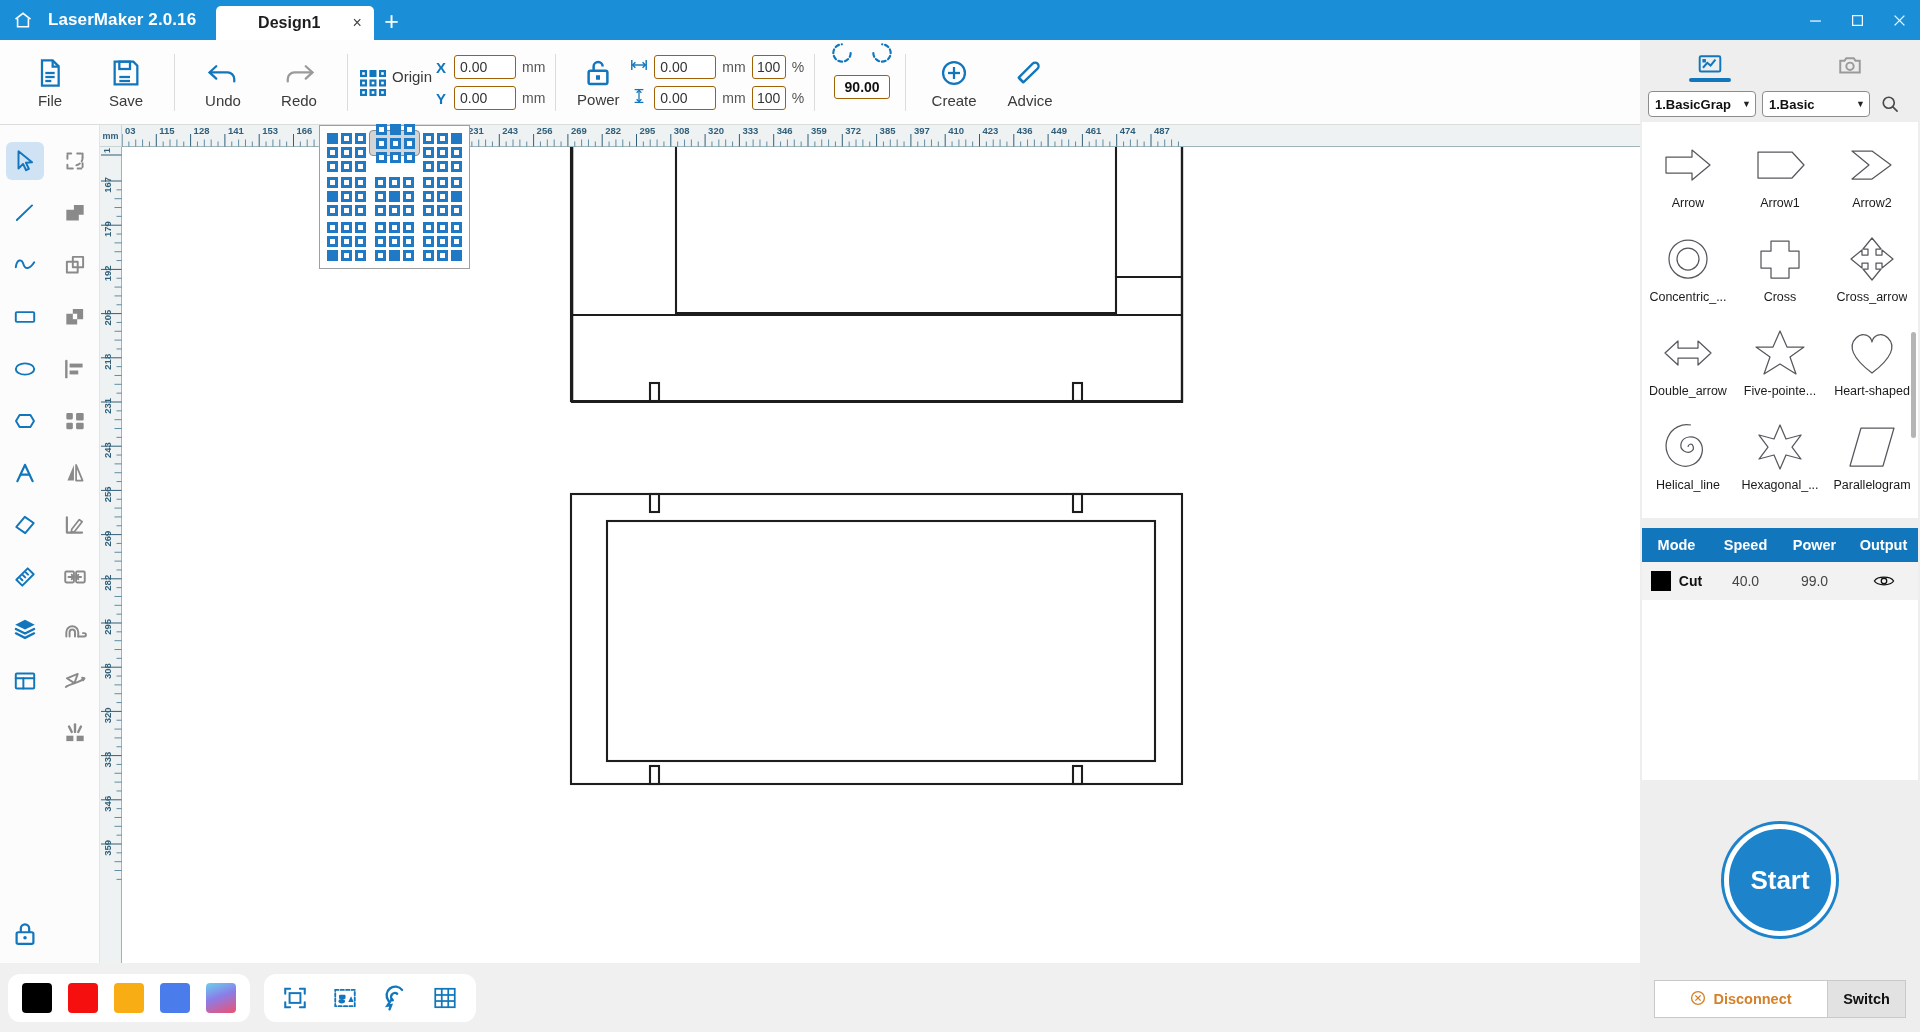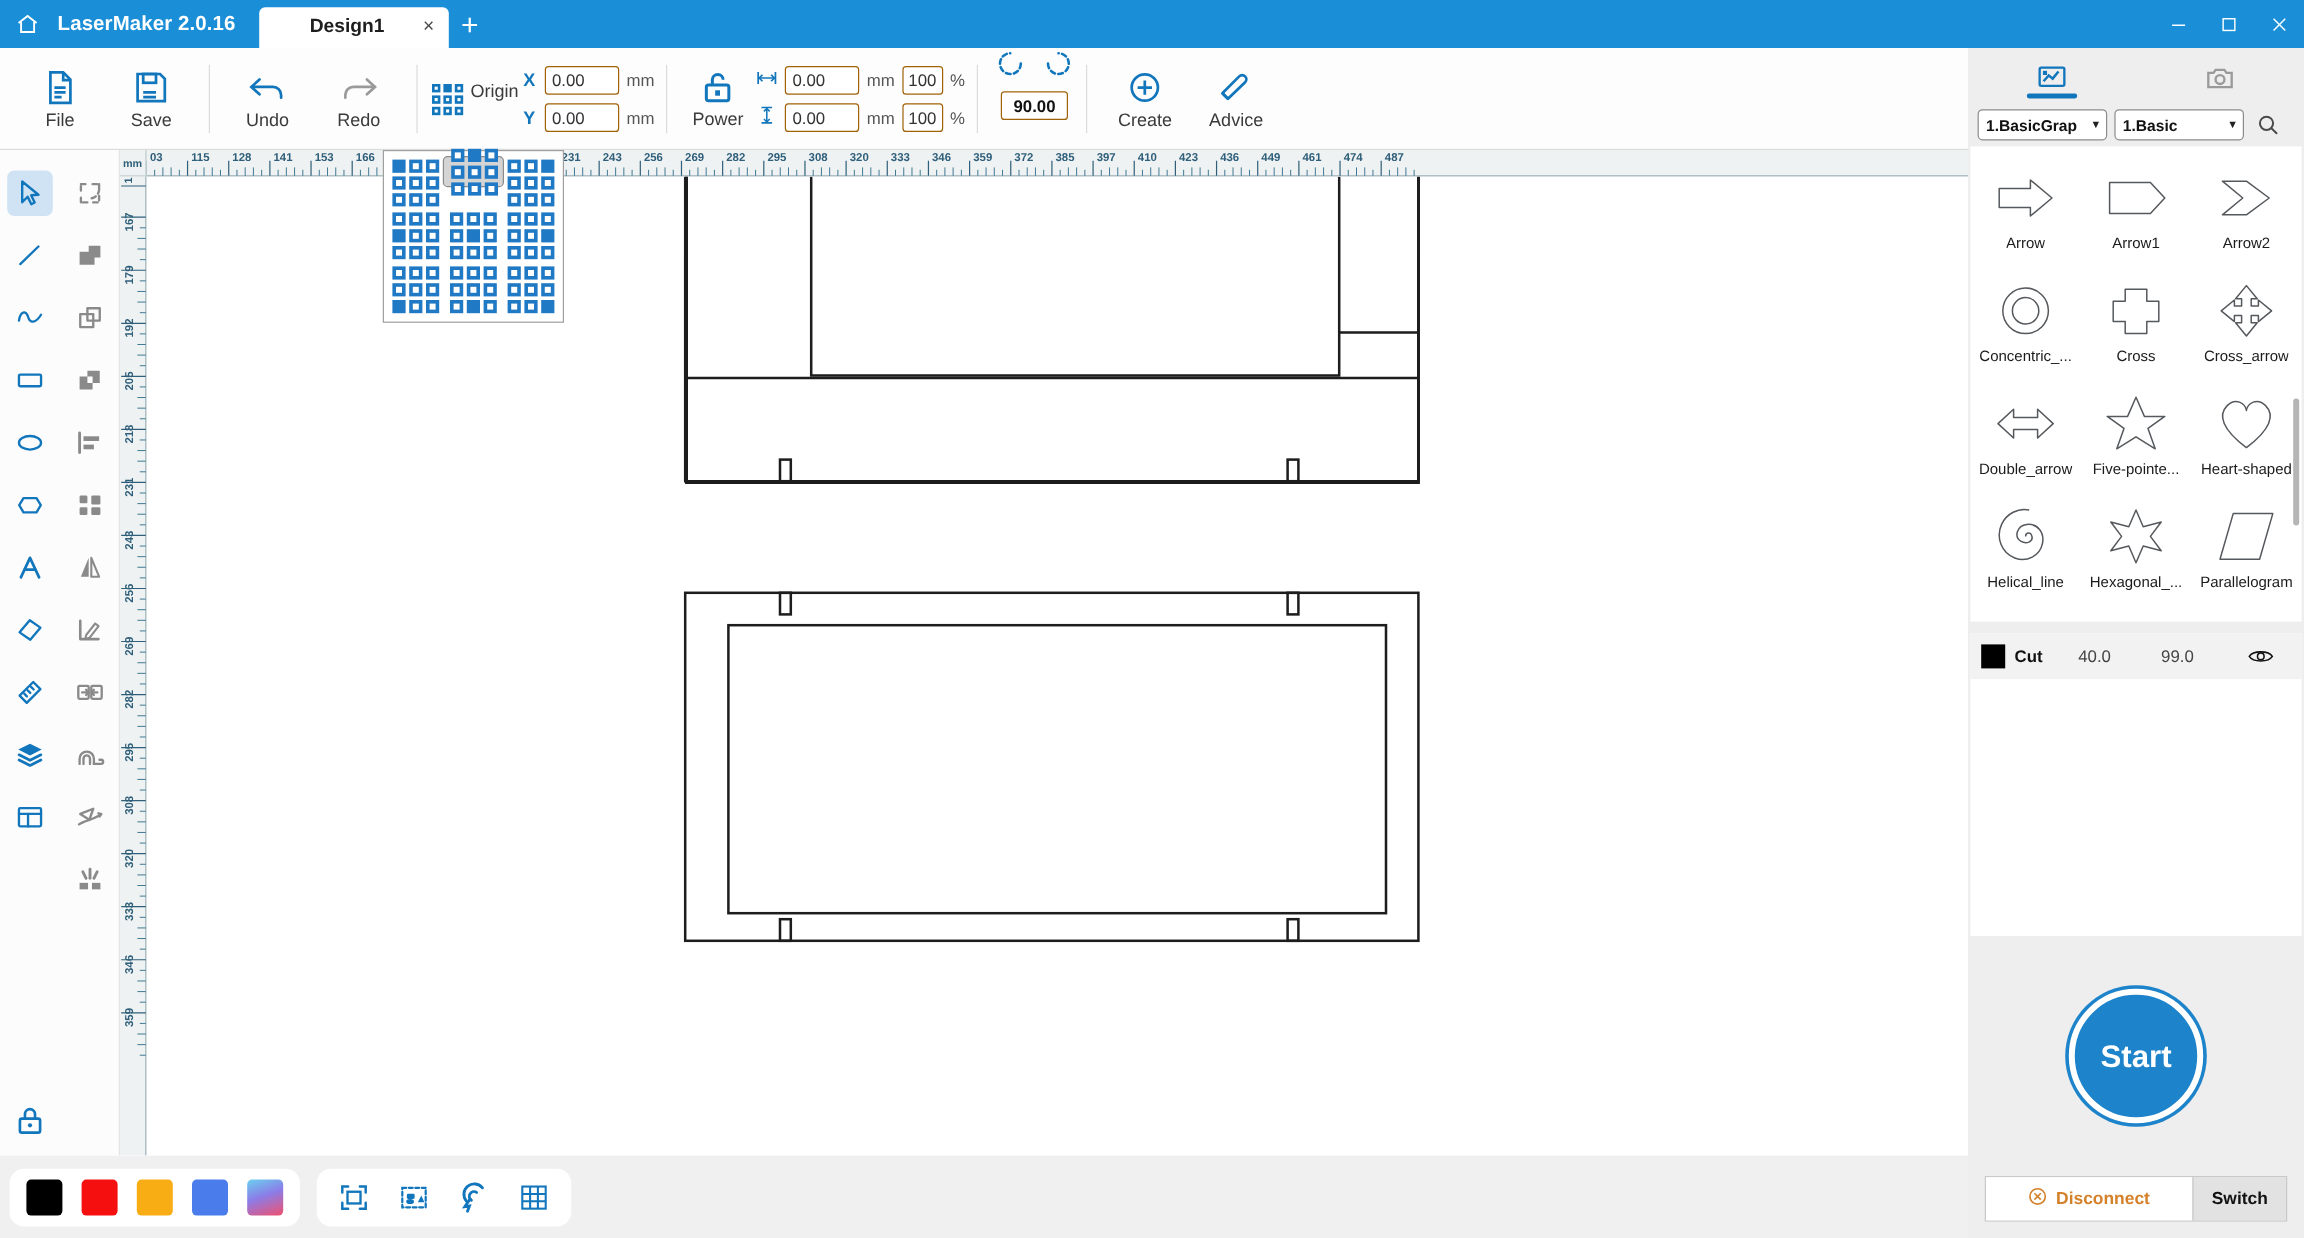--- a/index.html
+++ b/index.html
@@ -1467,20 +1467,26 @@
                 <path d="M17 6 H50 L39 44 H6 Z"></path>
               </svg>
             </div>
             <div class="nm">Parallelogram</div>
           </div>
         </div>
       <div class="sh-scroll"></div>
     </div>
 
     <div class="layers">
+      <div class="lay-head" id="lay-head">
+          <div>Mode</div>
+          <div>Speed</div>
+          <div>Power</div>
+          <div>Output</div>
+        </div>
       <div id="lay-body">
           <div class="lay-row">
             <div class="lay-mode">
               <span class="lay-chip" style="background: rgb(0, 0, 0);"></span>
               <span class="t">Cut</span>
             </div>
             <div class="lay-num">40.0</div>
             <div class="lay-num">99.0</div>
             <div>
               <svg width="22" height="16" viewBox="0 0 24 16" fill="none" stroke="#111" stroke-width="1.4">

